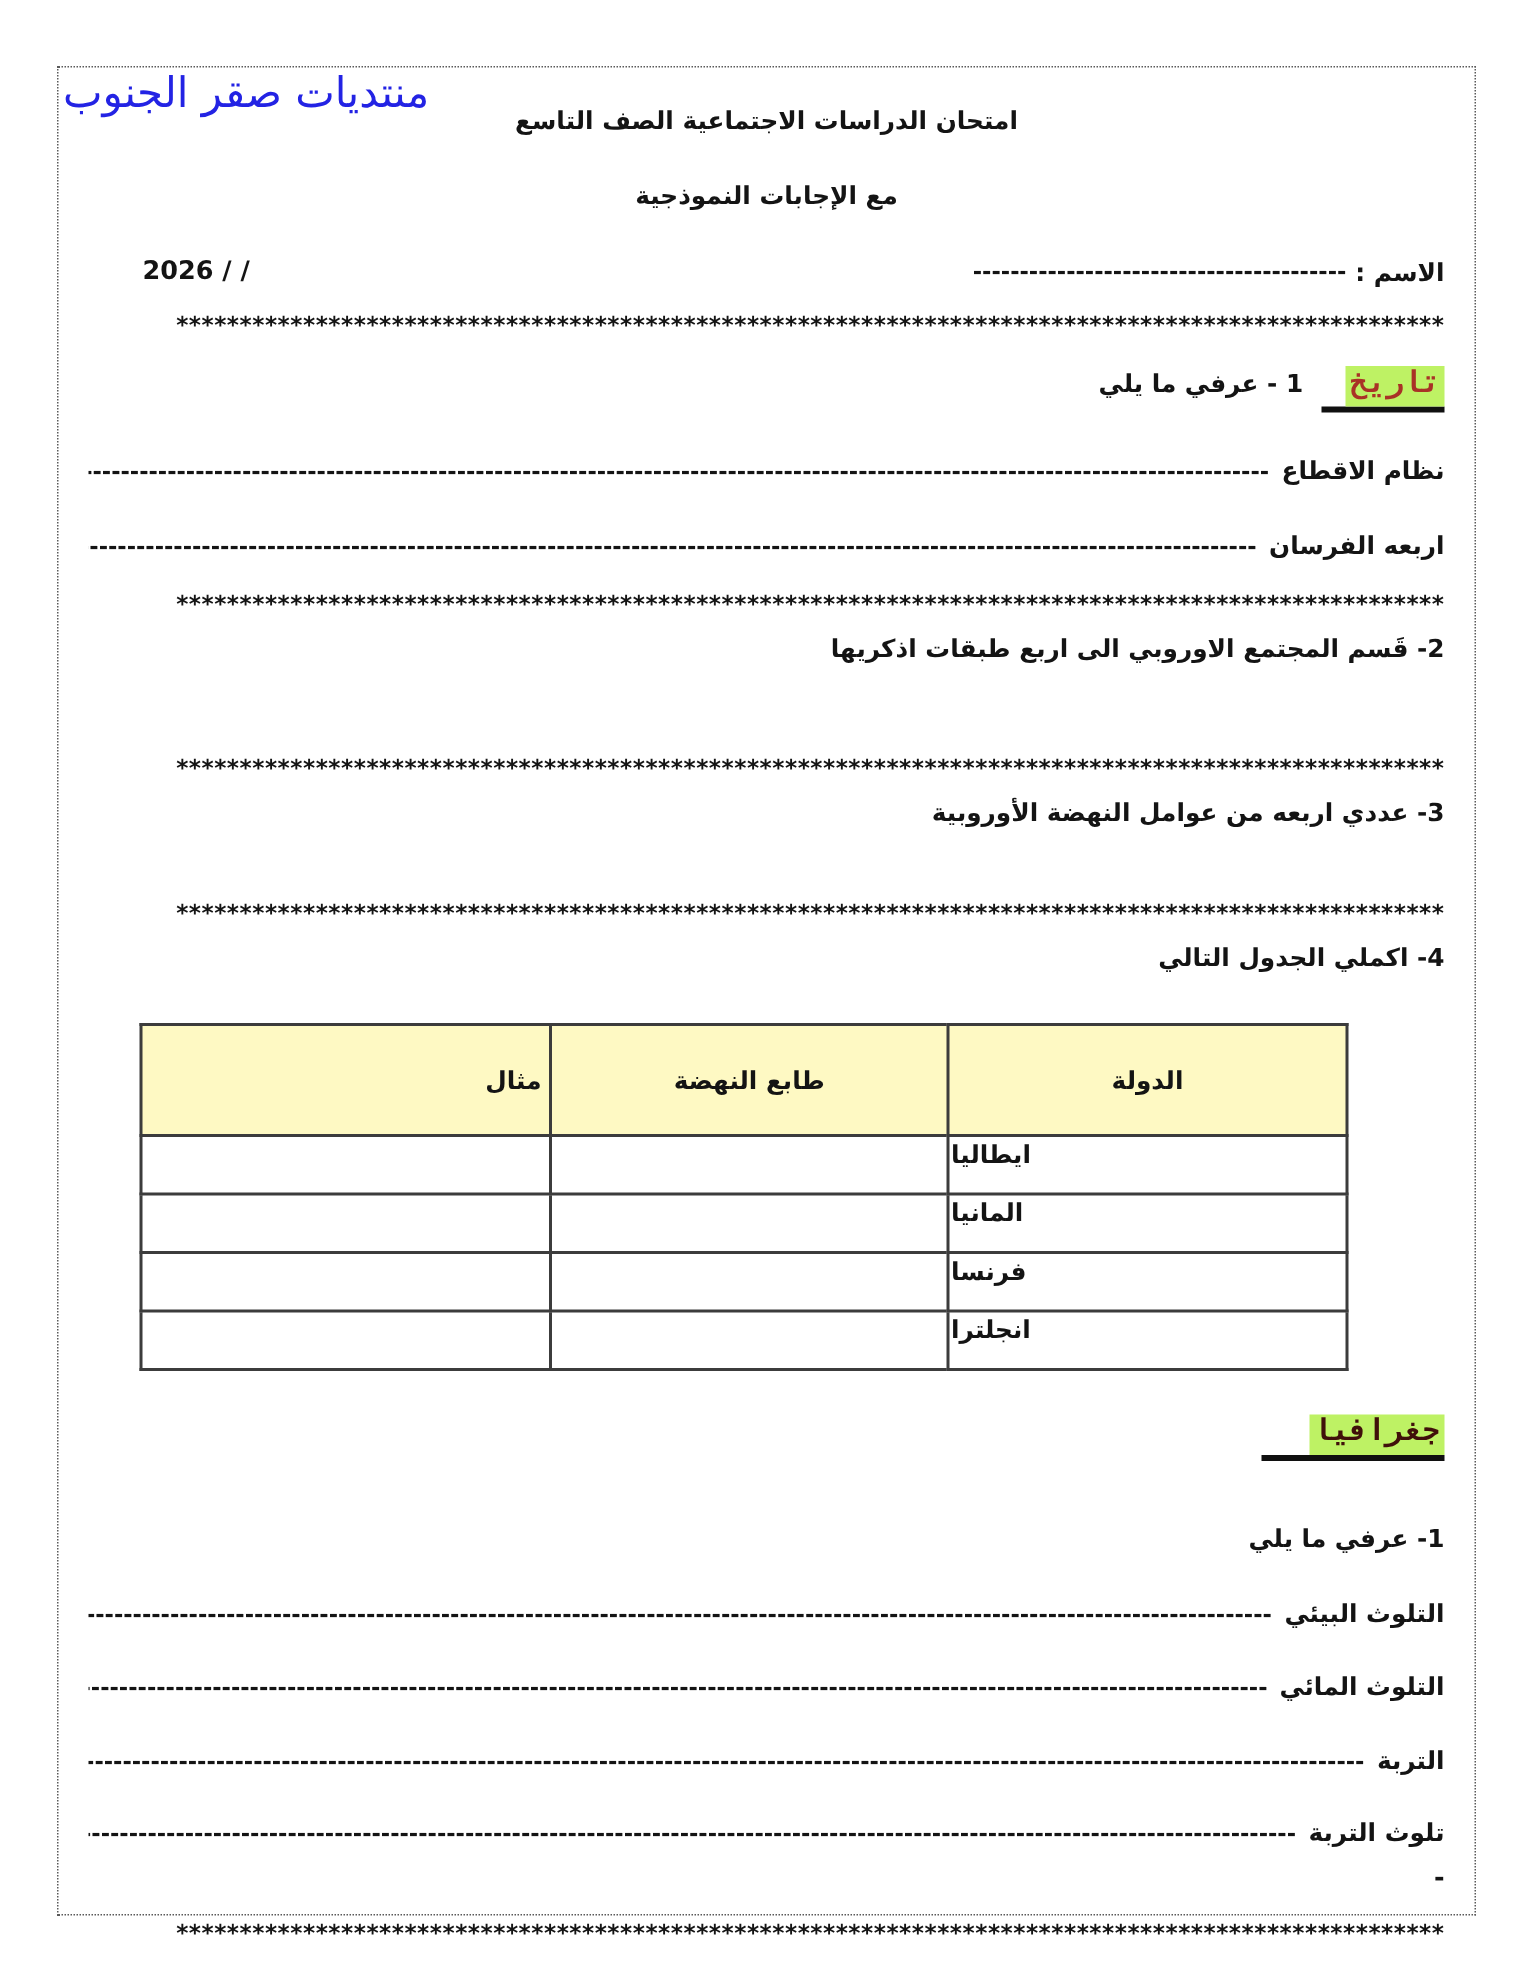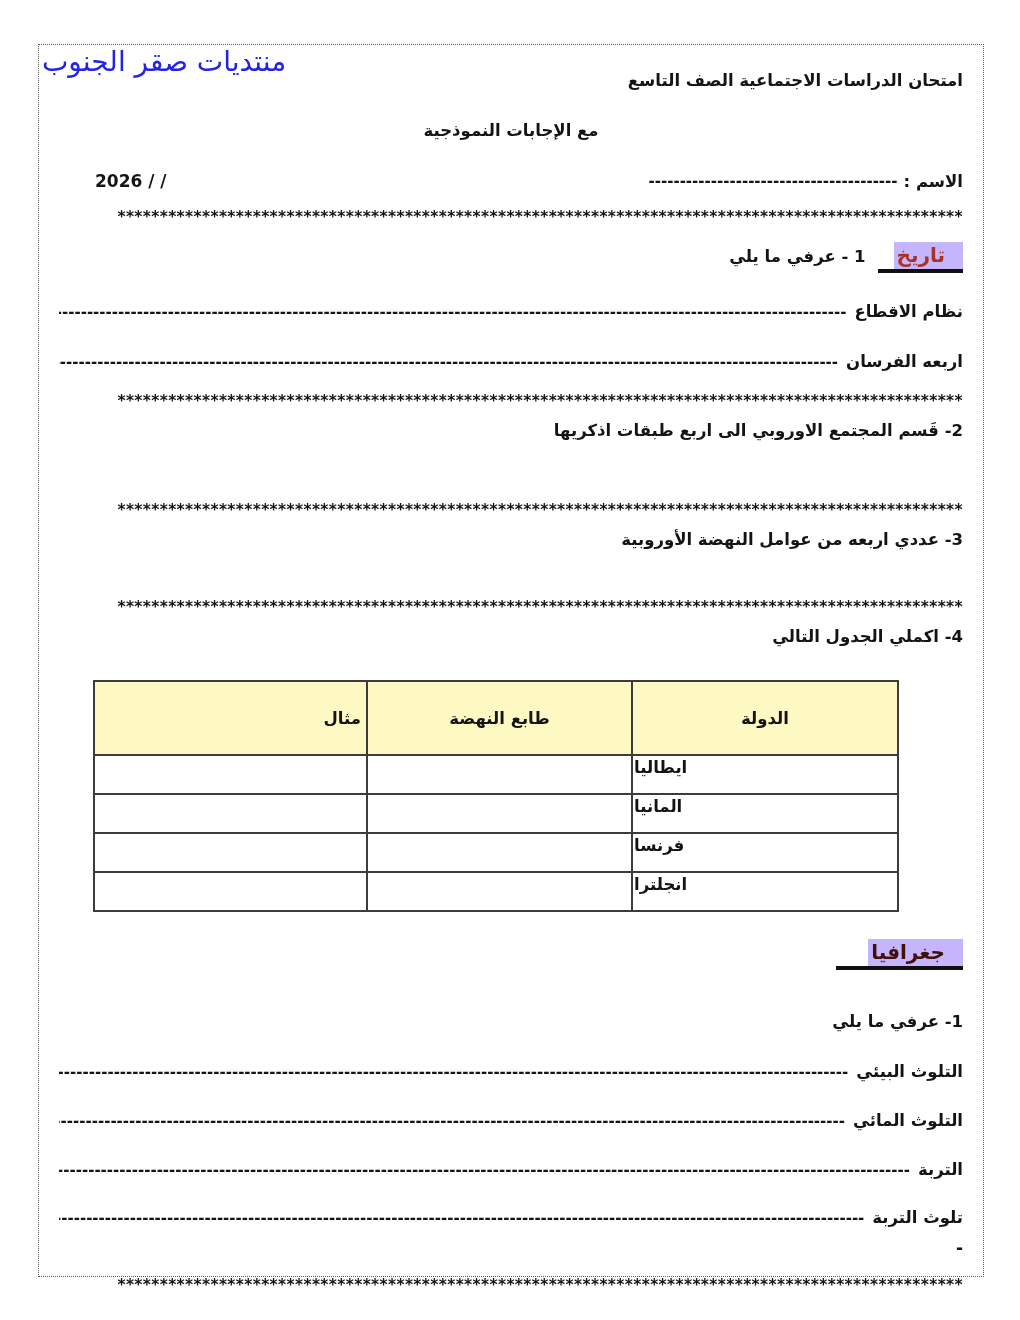--- a/index.html
+++ b/index.html
@@ -9,31 +9,31 @@
   }
   .sheet{
     position:absolute;left:38px;top:44px;width:946px;height:1233px;
     box-sizing:border-box;border:1px dotted #5a5a5a;padding:0 20px 0 20px;
     direction:rtl;font-weight:bold;
   }
   .watermark{
     position:absolute;left:3px;top:0px;color:#2323e4;font-size:28px;
     font-weight:normal;direction:rtl;white-space:nowrap;
   }
-  .doc-title{font-size:16.5px;margin:24px 0 0 0;line-height:24px;}
+  .doc-title{text-align:center;font-size:16.5px;margin:24px 0 0 0;line-height:24px;}
   .doc-subtitle{text-align:center;font-size:16.5px;margin:26px 0 0 0;line-height:24px;}
   .name-row{display:flex;justify-content:space-between;align-items:center;margin-top:28px;font-size:16.5px;}
   .name-group{display:flex;align-items:center;white-space:nowrap;}
   .name-label{margin-left:6px;}
   .name-dashes{font-size:15px;letter-spacing:0;}
   .date{direction:ltr;margin-left:36px;font-size:17px;white-space:nowrap;}
   .sep{margin-top:16px;font-size:15.5px;letter-spacing:0.35px;white-space:nowrap;overflow:hidden;line-height:20px;}
   .sec-line{margin-top:14px;font-size:17px;line-height:30px;}
   .sec-wrap{display:inline-block;border-bottom:4px solid #101010;padding-left:16px;margin-left:12px;line-height:26px;}
-  .sec-label{display:inline-block;background:#c4b5fd;padding:0 18px 1px 3px;font-size:20px;}
+  .sec-label{display:inline-block;background:#bef264;padding:0 3px 1px 3px;font-size:20px;font-family:Liberation Mono, monospace;}
   .sec-label.hist{color:#a93226;}
   .sec-label.geo{color:#40100a;margin-left:16px;}
   .sec-q{font-size:16.5px;}
   .def-row{display:flex;align-items:center;margin-top:26px;font-size:16.5px;line-height:22px;}
   .def-row .term{white-space:nowrap;margin-left:8px;}
   .fill{flex:1;overflow:hidden;white-space:nowrap;font-size:15px;direction:rtl;}
   .q{margin-top:8px;font-size:16.5px;line-height:23px;}
   table.renaissance{
     border-collapse:collapse;table-layout:fixed;width:804px;
     margin:32px 64px 0 0;

